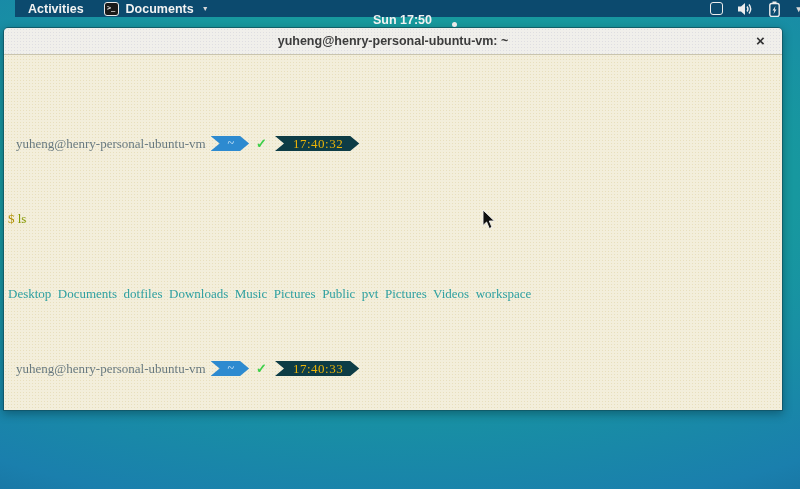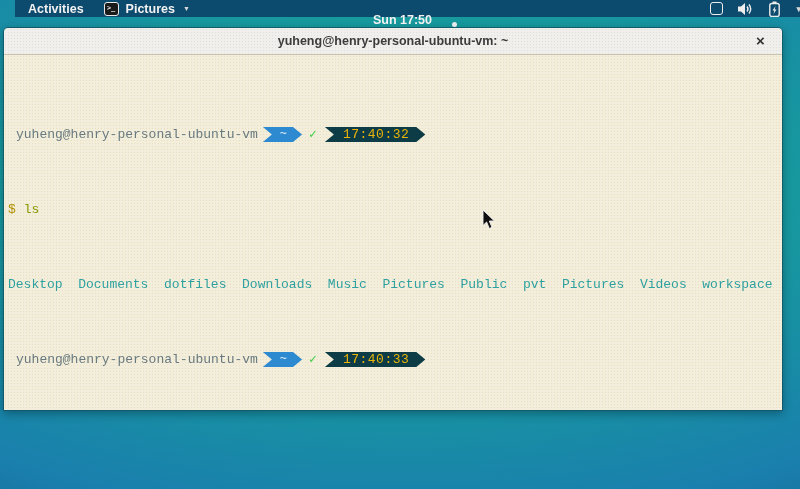--- a/index.html
+++ b/index.html
@@ -61,23 +61,23 @@
   }
   .close-btn {
     position:absolute; right:12px; top:4px;
     width:19px; height:19px; line-height:18px; text-align:center;
     color:#333; font-size:15px; font-weight:bold; cursor:default;
   }
   .term {
     flex:1; background:#f3eedb;
     background-image:radial-gradient(rgba(205,190,120,.30) 1px, transparent 1px);
     background-size:3px 3px;
-    font-family:Liberation Mono, monospace;
+    font-family:Liberation Serif, serif;
     font-size:13px; line-height:15px;
-    padding:12px 4px 0 4px;
+    padding:21px 4px 0 4px;
     white-space:pre; overflow:hidden;
   }
   .trow { height:15px; display:flex; align-items:center; white-space:pre; }
   .prompt-row { padding-left:8px; }
   .user-host { color:#68797f; }
   .seg {
     display:inline-flex; align-items:center; height:15px;
     margin-left:5px;
   }
   .seg-ribbon {
@@ -99,21 +99,21 @@
   .pointer { position:absolute; left:482px; top:209px; z-index:50; }
 </style>
 </head>
 <body>
 
 <div class="topbar">
   <div class="topbar-left">
     <div class="activities">Activities</div>
     <div class="appmenu">
       <div class="term-icon">&gt;_</div>
-      <span>Pictures</span>
+      <span>Documents</span>
       <span class="caret-down">▼</span>
     </div>
   </div>
   <div class="topbar-center">
     <span style="pointer-events:auto;">Sun 17:50</span>
     <span class="notif-dot"></span>
   </div>
   <div class="topbar-right">
     <div class="screen-icon"></div>
     <svg class="sys-svg" width="16" height="14" viewBox="0 0 16 14">

